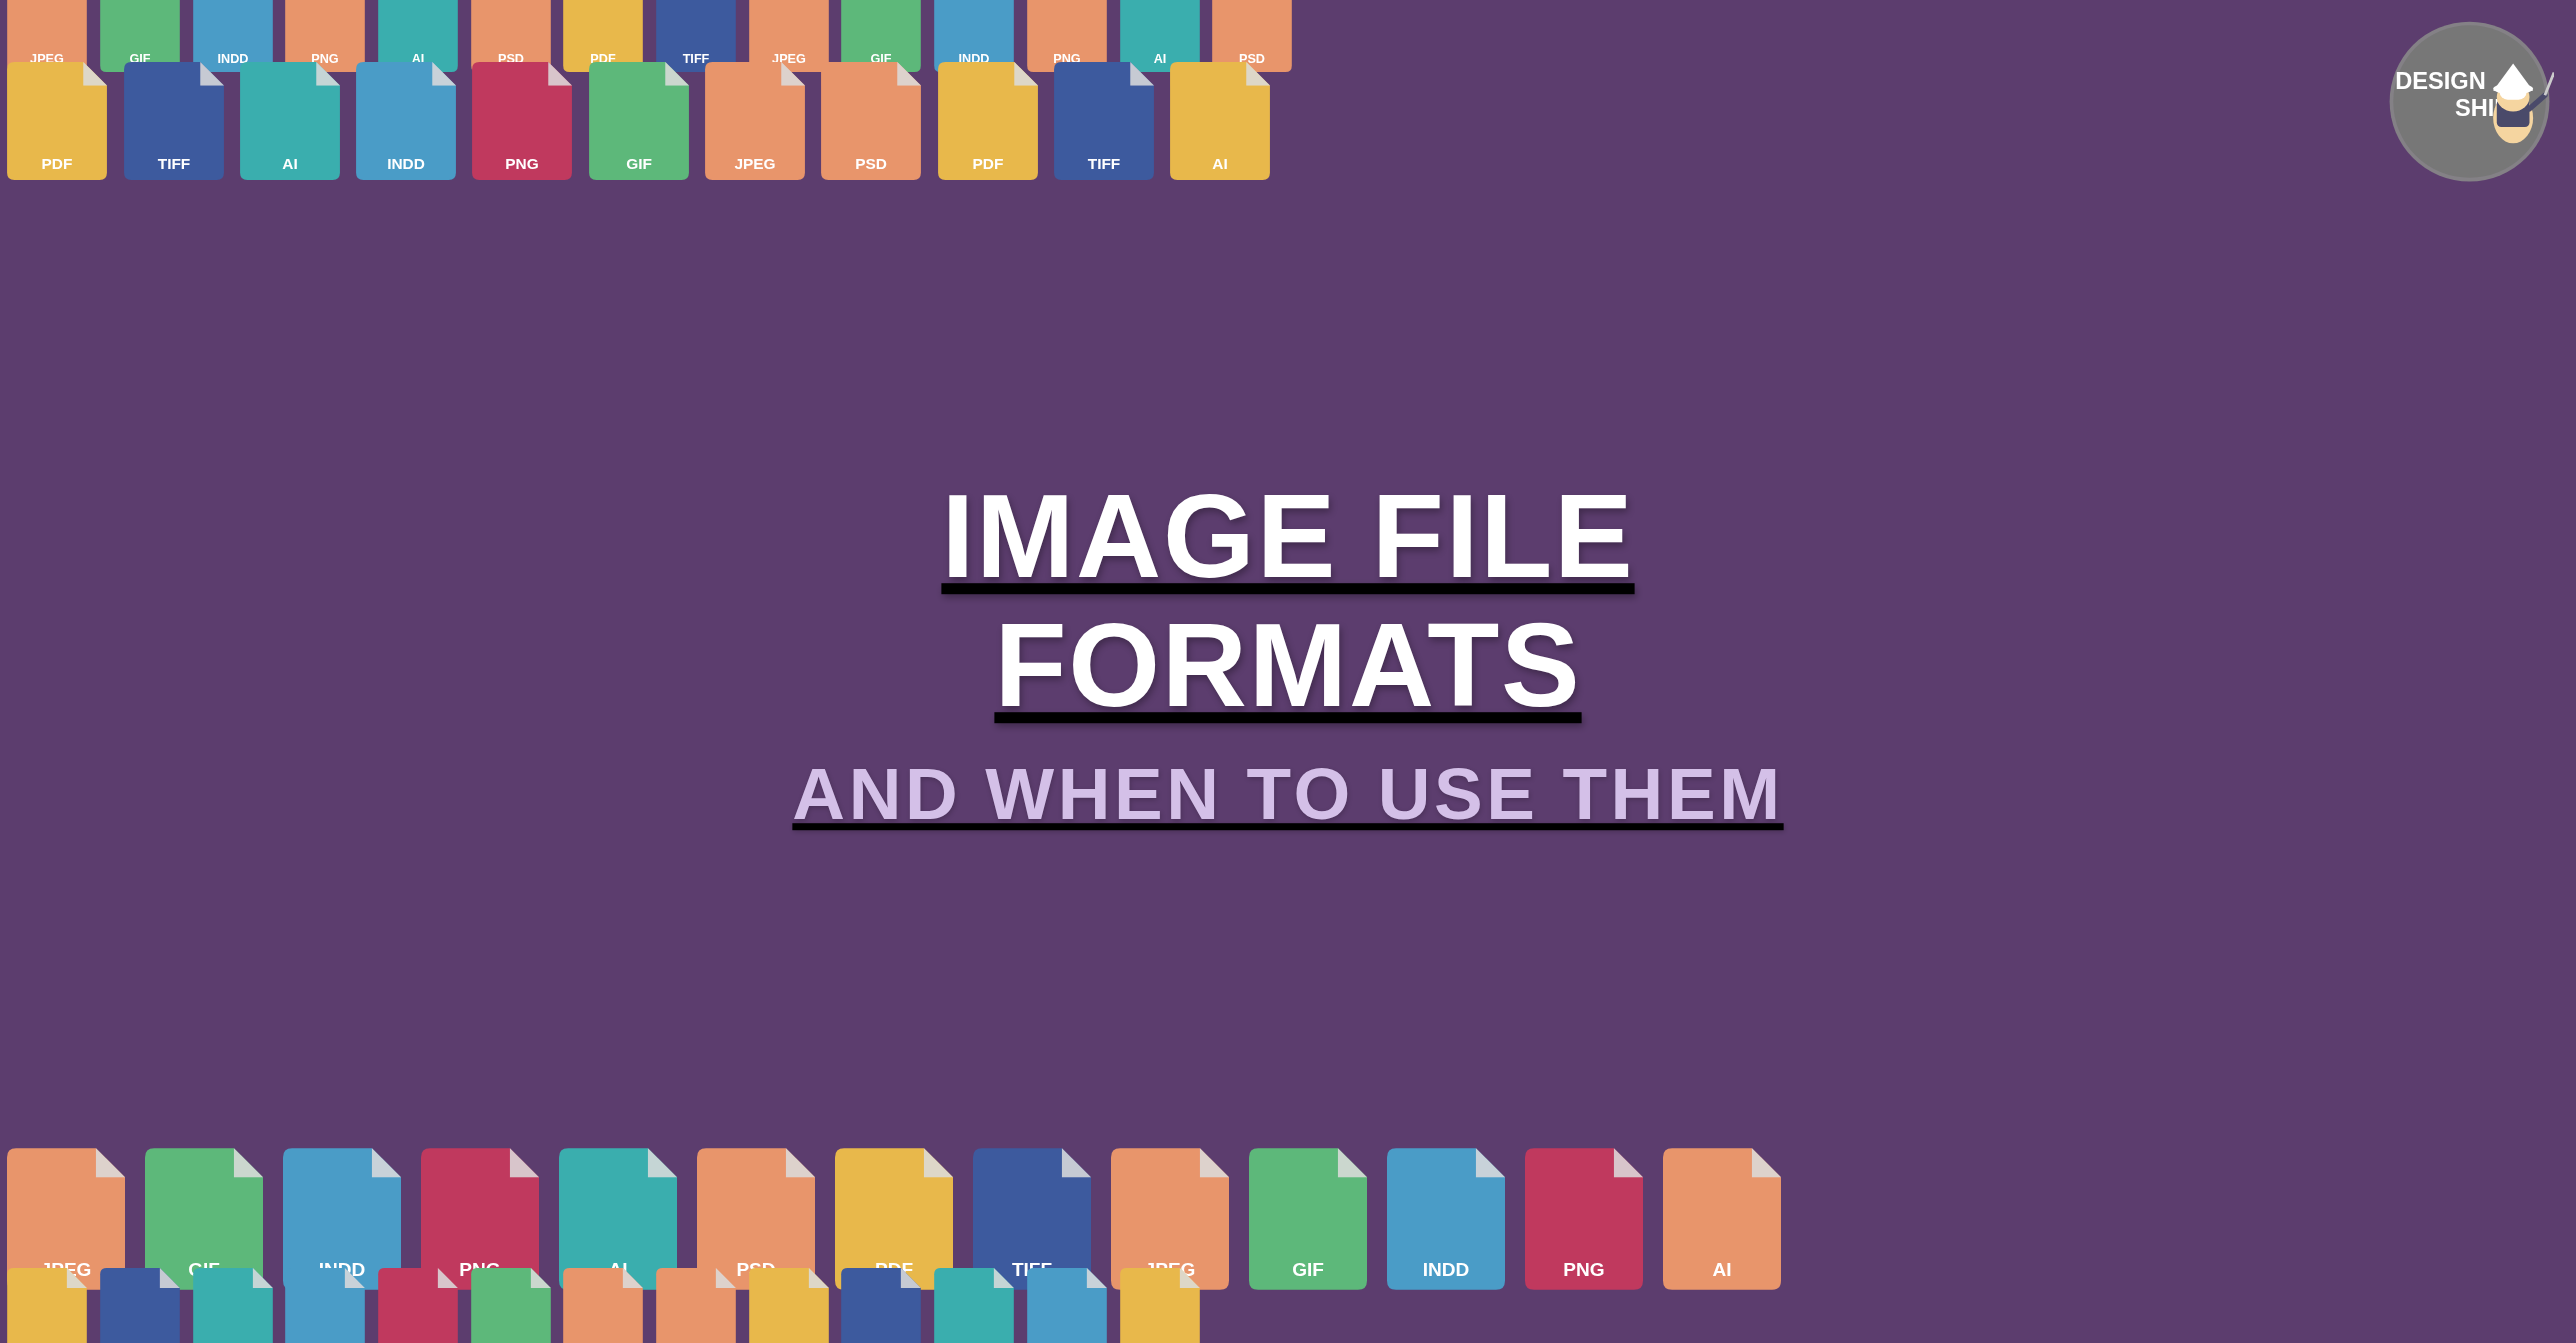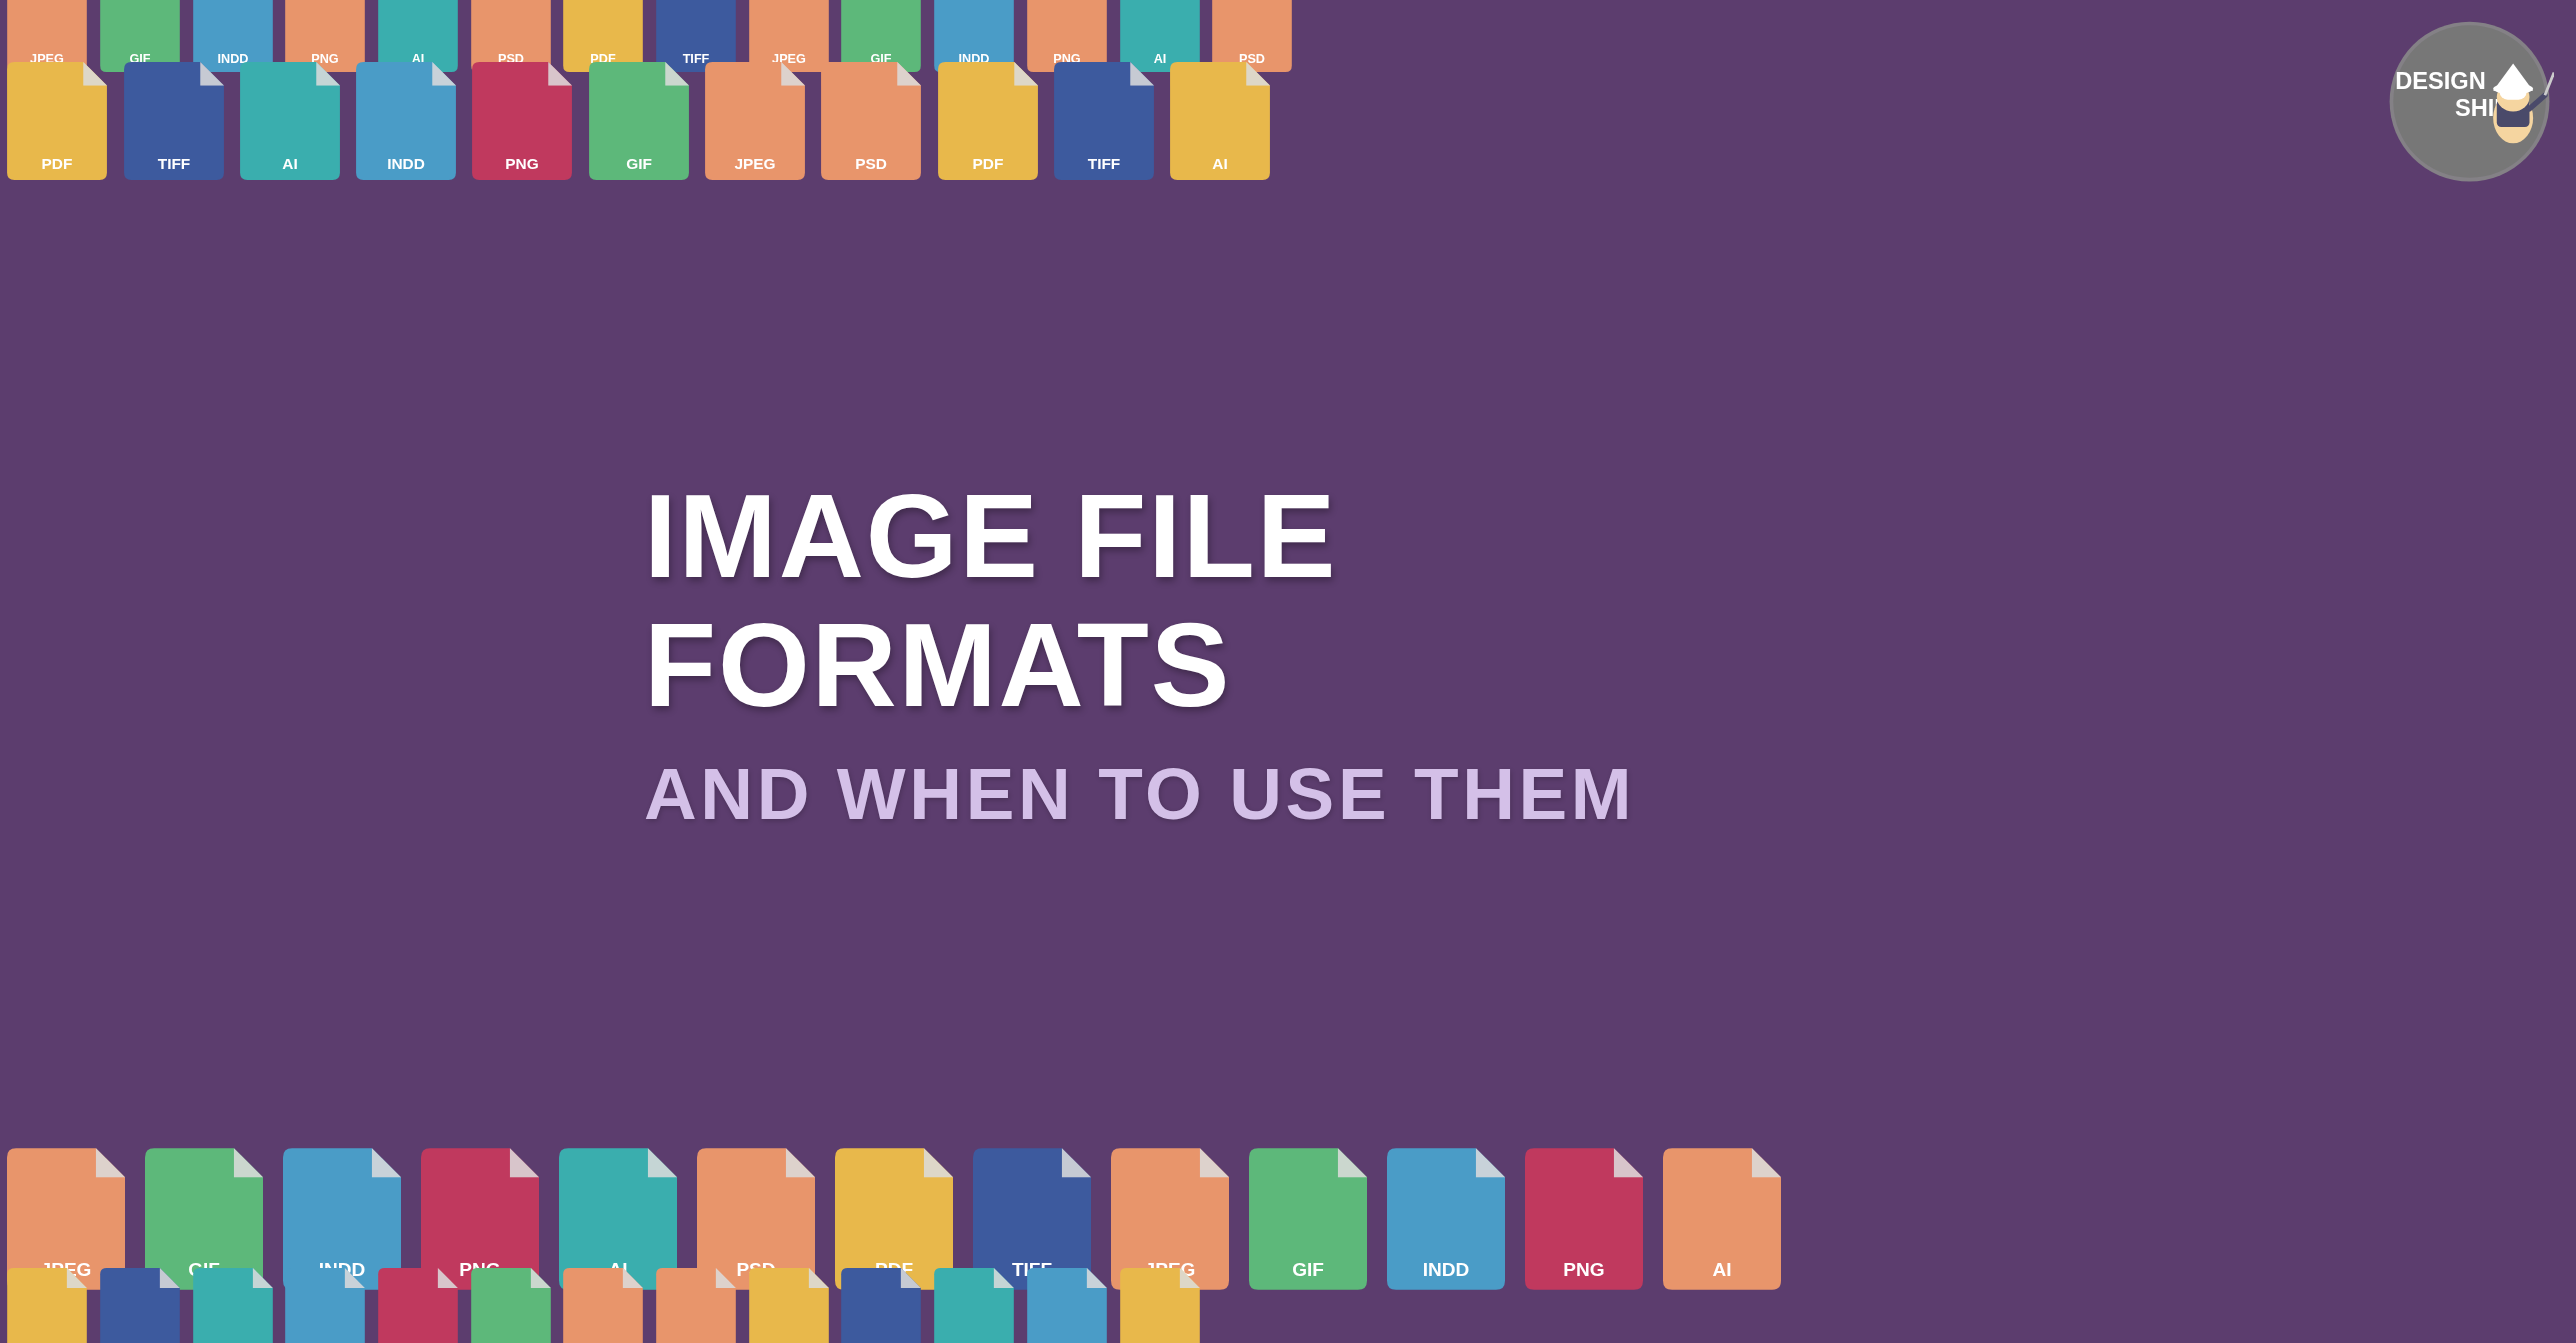--- a/index.html
+++ b/index.html
@@ -11,23 +11,24 @@
       font-family: 'Arial Black', 'Arial Bold', Arial, sans-serif;
       position: relative;
     }
 
     
     .main-content {
       position: absolute;
       top: 50%;
       left: 50%;
       transform: translate(-50%, -50%);
-      text-align: left;
+      text-align: center;
       z-index: 10;
       margin-top: -18px;
+      text-decoration: underline;
     }
 
     .main-title {
       color: white;
       font-size: 118px;
       font-weight: 900;
       text-transform: uppercase;
       line-height: 1.1;
       letter-spacing: 1.8px;
       text-shadow: 1.8px 3.6px 7.3px rgba(0,0,0,0.3);

